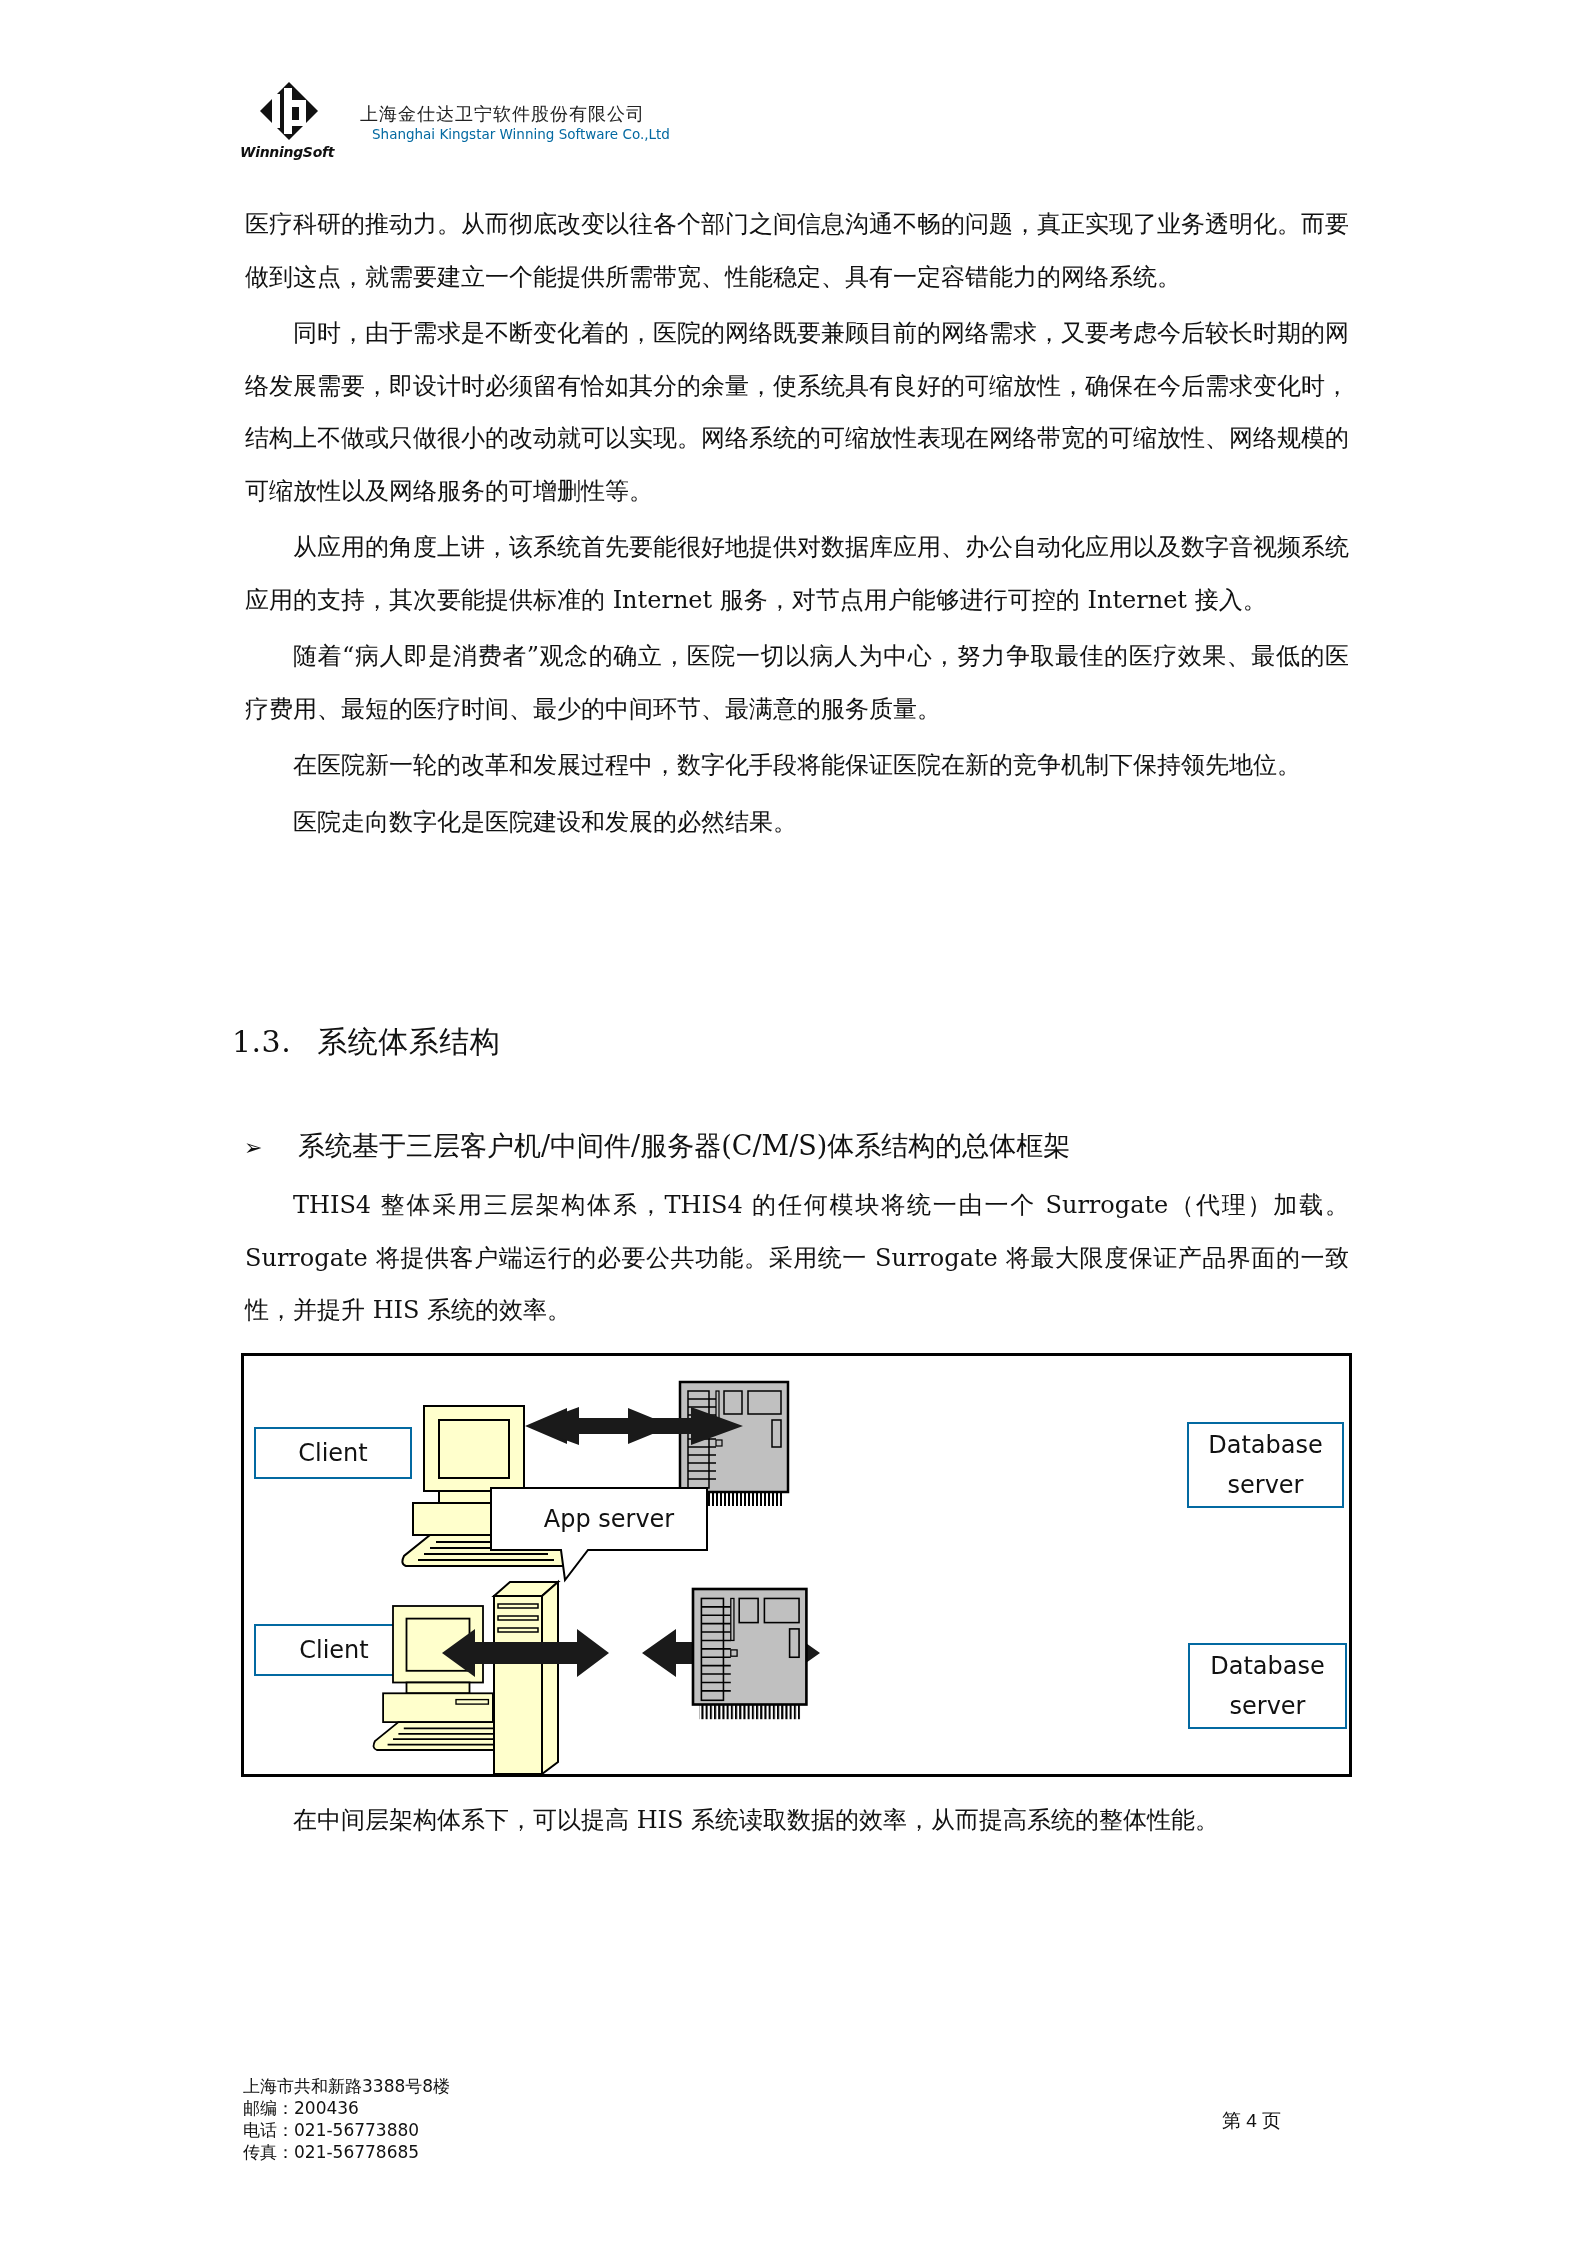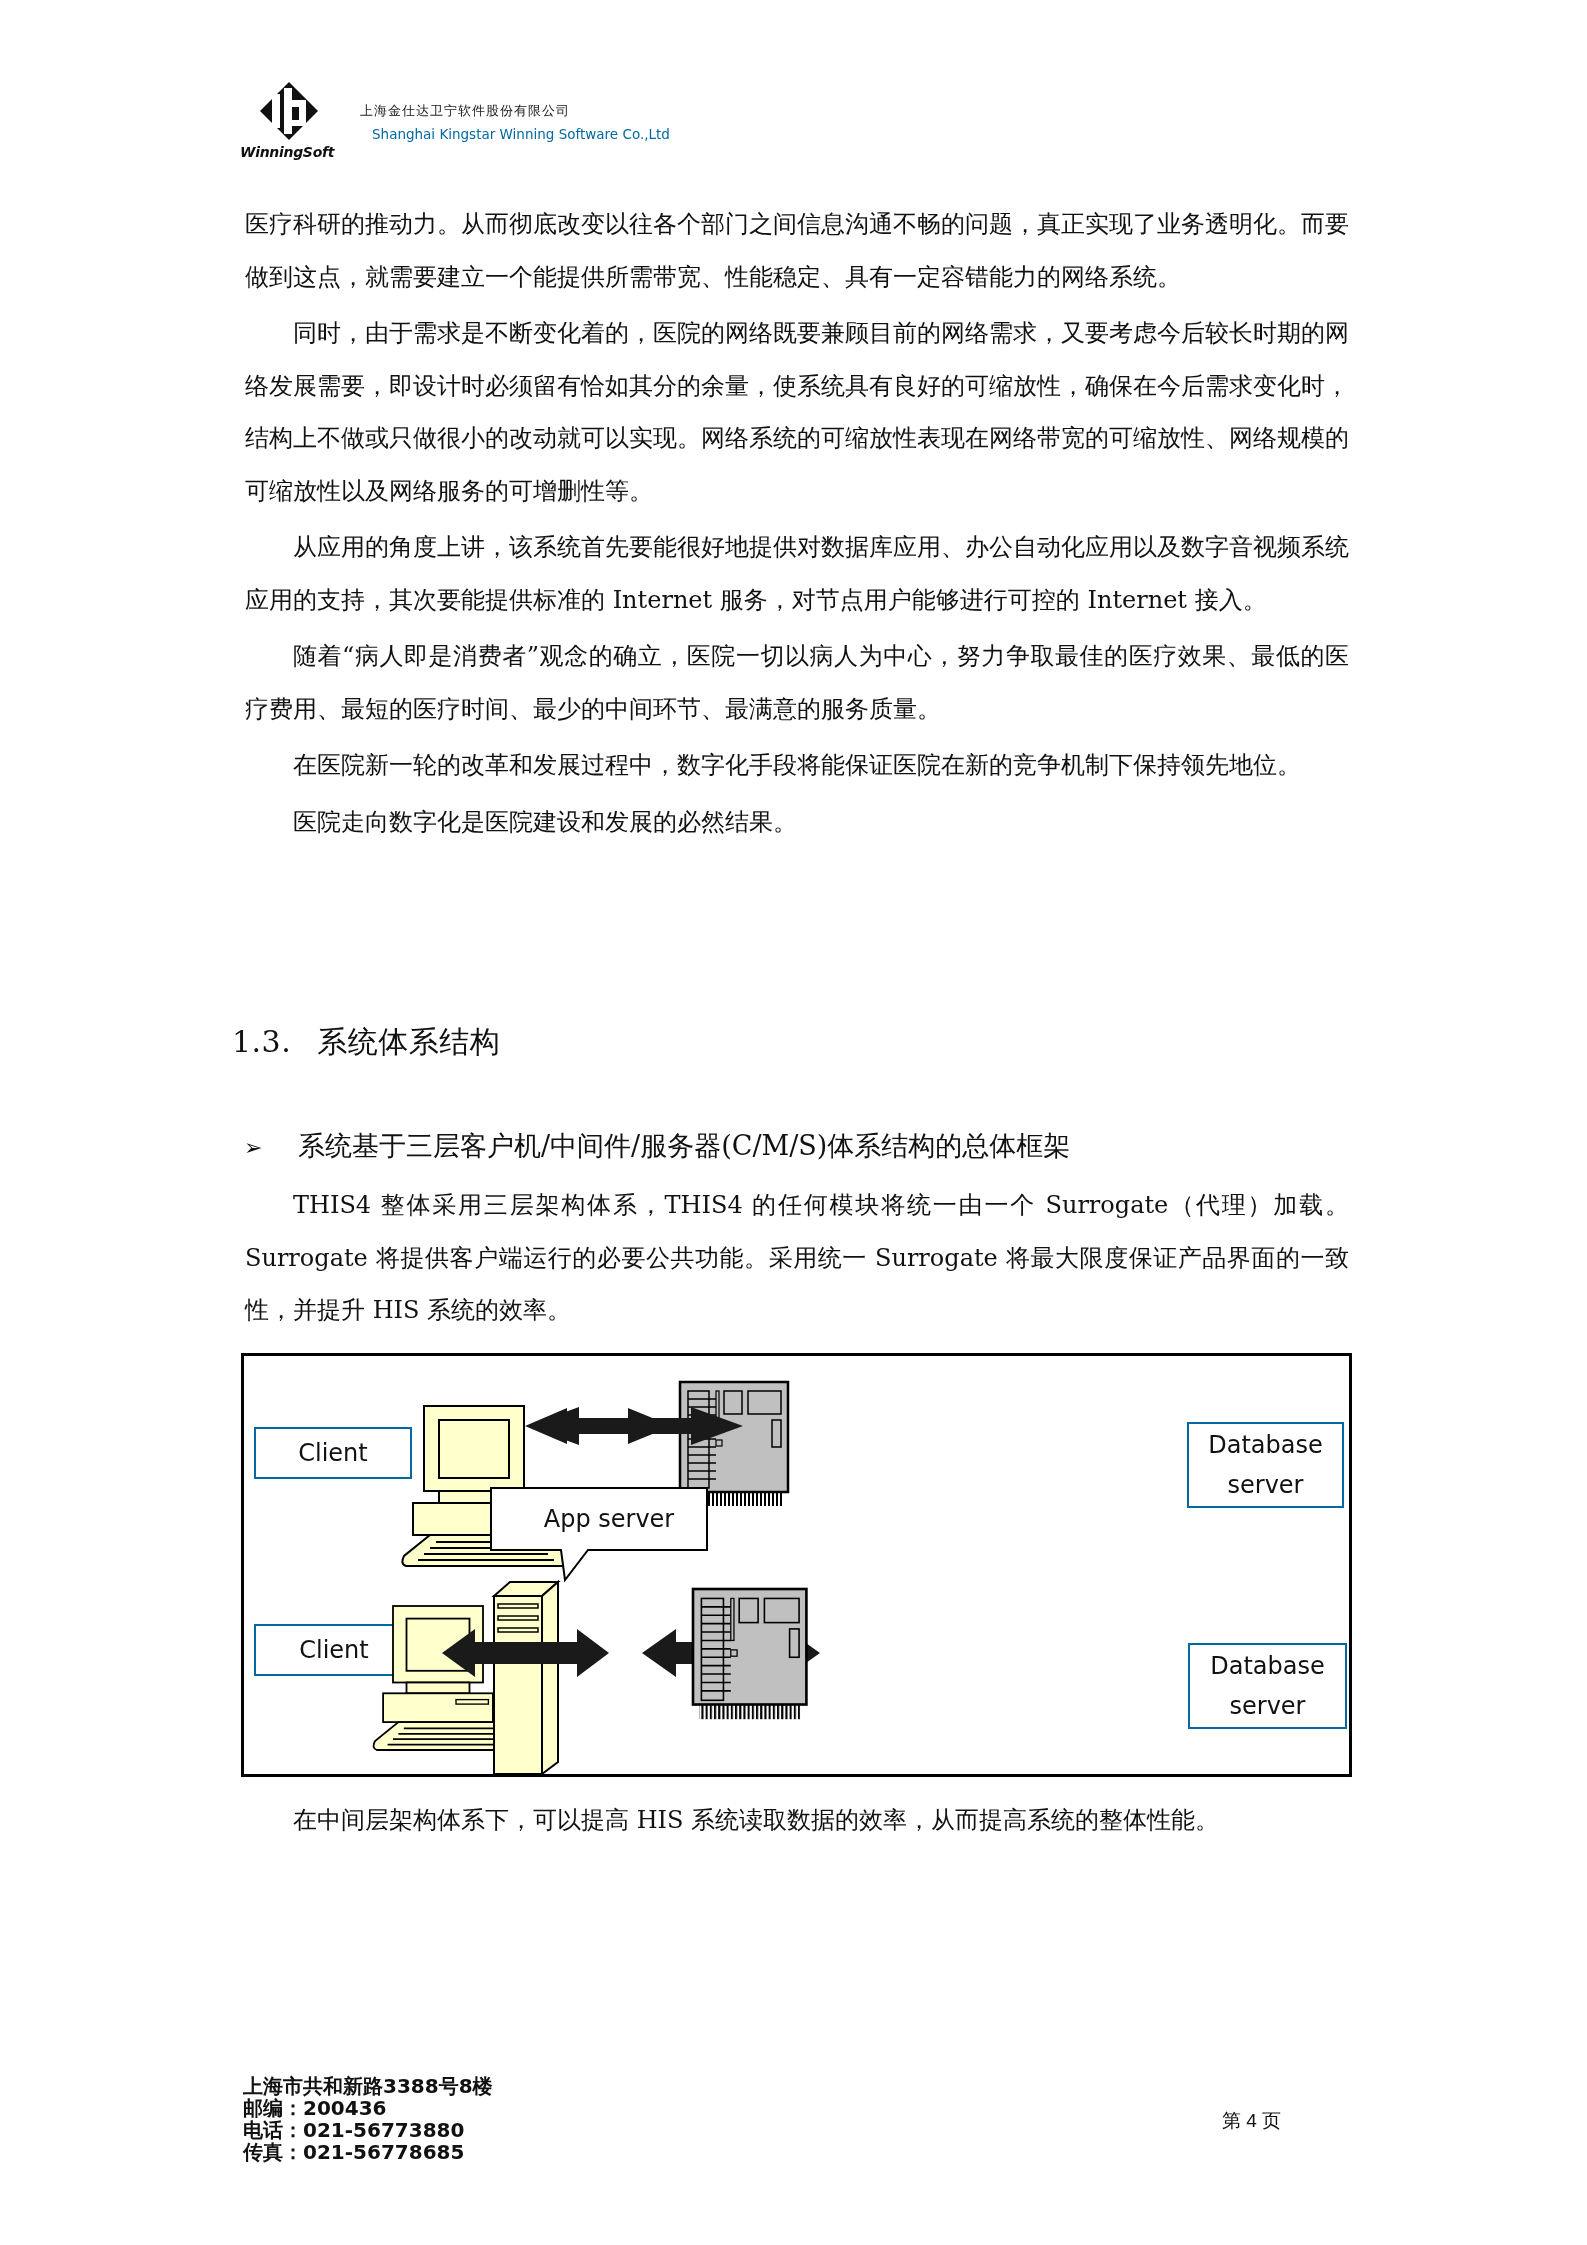--- a/index.html
+++ b/index.html
@@ -3,39 +3,39 @@
 <meta charset="utf-8">
 <style>
   html, body { margin:0; padding:0; background:#ffffff; }
   body { width:1587px; height:2245px; position:relative; overflow:hidden;
          font-family:"DejaVu Serif", "Liberation Serif", serif; color:#111; }
   .abs { position:absolute; }
 
   
   .logo { left:258px; top:80px; width:62px; height:62px; }
   .logo-text { left:240px; top:144px; font-family:"DejaVu Sans", sans-serif; font-weight:bold; font-style:italic; font-size:14px; color:#111; letter-spacing:-0.3px; }
-  .co-cn { left:360px; top:102px; font-family:Liberation Sans, sans-serif; font-size:13px; color:#222; letter-spacing:1px; }
+  .co-cn { left:360px; top:102px; font-family:Liberation Sans, sans-serif; font-size:18px; color:#222; letter-spacing:1px; }
   .co-en { left:372px; top:126px; font-family:"DejaVu Sans", sans-serif; font-size:13.5px; color:#0369a1; }
 
   
   .para { left:241px; width:1112px; font-size:24px; line-height:52.5px; text-align:justify; }
   .para p { margin:4px; }
   .indent { text-indent:48px; }
 
   .h2 { left:232px; top:1022px; font-size:30px; font-family:"DejaVu Serif", serif; letter-spacing:0.5px; }
   .h2 .num { margin-right:26px; }
   .bullet { left:244px; top:1128px; font-size:27px; }
   .bullet .arrow { display:inline-block; width:54px; font-size:22px; }
 
   
   .diagram { left:241px; top:1353px; width:1111px; height:424px; border:3px solid #000; box-sizing:border-box; background:#fff; }
   .label-box { position:absolute; border:2px solid #0369a1; background:#fff; font-family:"DejaVu Sans", sans-serif; font-size:24px; text-align:center; color:#111; box-sizing:border-box; display:flex; align-items:center; justify-content:center; line-height:40px; }
 
   
-  .footer { left:243px; top:2075px; font-family:"DejaVu Sans", sans-serif; font-size:20px; line-height:22px; color:#111;font-weight:bold; }
+  .footer { left:243px; top:2075px; font-family:"DejaVu Sans", sans-serif; font-size:17px; line-height:22px; color:#111; }
   .pageno { left:1222px; top:2108px; font-family:Liberation Sans, sans-serif; font-size:19px; color:#111; }
 </style>
 </head>
 <body>
 
 <div class="abs logo">
   <svg width="62" height="62" viewBox="0 0 62 62">
     <path d="M31 2 L60 31 L31 60 L2 31 Z" fill="#111"></path>
     <rect x="14" y="14" width="8" height="34" fill="#fff"></rect>
     <rect x="26" y="8" width="8" height="46" fill="#fff"></rect>

